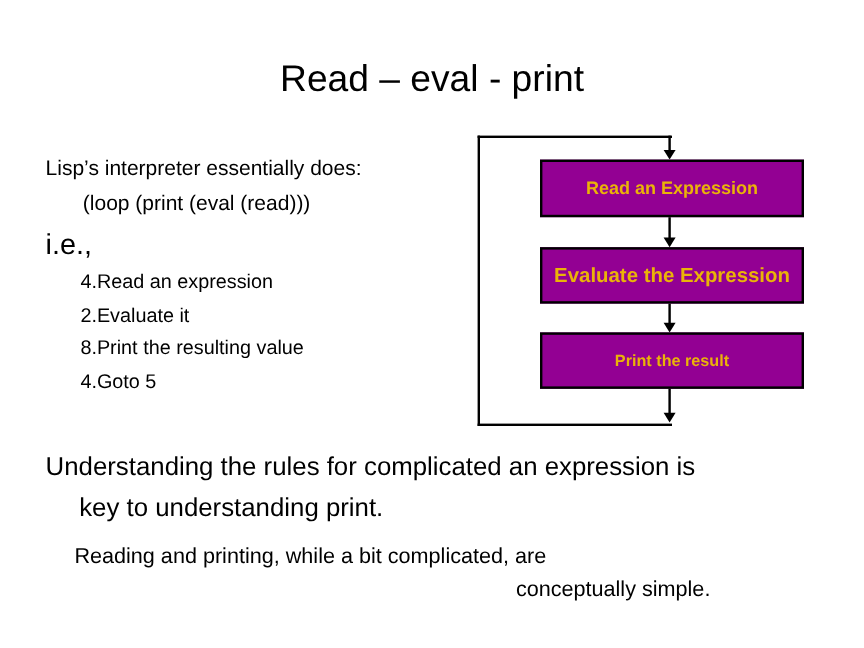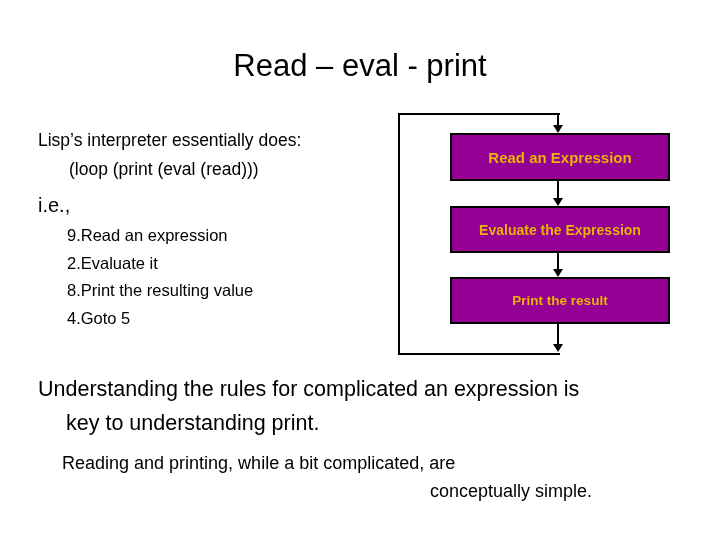--- a/index.html
+++ b/index.html
@@ -51,21 +51,21 @@
     white-space: nowrap;
   }
   .lvl1-indent {
     font-size: 17.5px;
     line-height: 29px;
     margin: 0;
     padding-left: 31px;
     white-space: nowrap;
   }
   #ie-line {
-    font-size: 20px;
+    font-size: 24px;
     line-height: 34px;
     margin: 0;
     padding-top: 4px;
     white-space: nowrap;
   }
   #steps {
     margin: 0;
     padding: 0;
     list-style: none;
   }
@@ -115,21 +115,21 @@
     border: 2px solid #000000;
     display: flex;
     align-items: center;
     justify-content: center;
     text-align: center;
     font-weight: bold;
     color: #eab308;
     overflow: hidden;
   }
   #box-read    { left: 62px; top: 33px;  width: 220px; height: 48px; font-size: 15px; }
-  #box-eval    { left: 62px; top: 106px; width: 220px; height: 47px; font-size: 14px; font-weight: bold; }
+  #box-eval    { left: 62px; top: 106px; width: 220px; height: 47px; font-size: 17px; font-weight: bold; }
   #box-print   { left: 62px; top: 177px; width: 220px; height: 47px; font-size: 13.5px; font-weight: bold; }
 
   .hline, .vline {
     position: absolute;
     background: #000000;
   }
   
   #loop-left    { left: 10px;  top: 13px;  width: 2px;  height: 242px; }
   #loop-top     { left: 10px;  top: 13px;  width: 162px; height: 2px; }
   #loop-bottom  { left: 10px;  top: 253px; width: 162px; height: 2px; }
@@ -156,21 +156,21 @@
 
 <div id="slide">
 
   <div id="slide-title">Read – eval - print</div>
 
   <div id="body-text">
     <p class="lvl1">Lisp’s interpreter essentially does:</p>
     <p class="lvl1-indent">(loop (print (eval (read)))</p>
     <p id="ie-line">i.e.,</p>
     <ul id="steps">
-      <li>9.Read an expression</li>
+      <li>4.Read an expression</li>
       <li>2.Evaluate it</li>
       <li>8.Print the resulting value</li>
       <li>4.Goto 5</li>
     </ul>
   </div>
 
   <div id="summary">
     <span>Understanding the rules for complicated an expression is</span>
     <span class="cont">key to understanding print.</span>
   </div>

